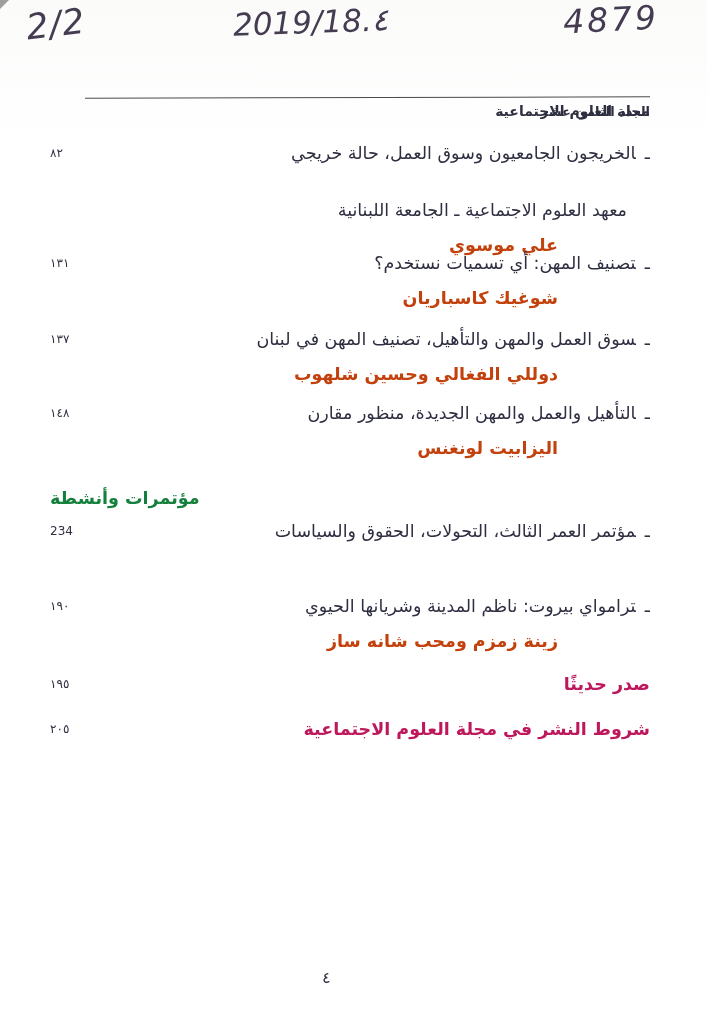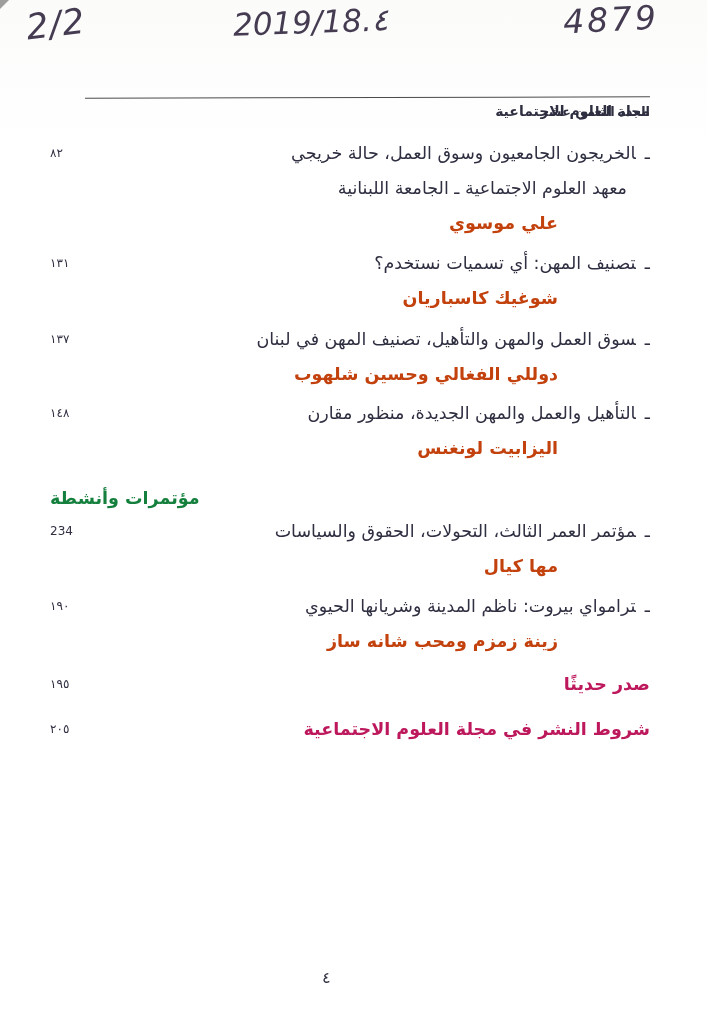--- a/index.html
+++ b/index.html
@@ -44,21 +44,21 @@
 
   
   .entry{
     position:absolute;right:57px;left:50px;
     display:flex;justify-content:space-between;align-items:flex-start;
     direction:rtl;
   }
   .etext{text-align:right;}
   .tline{font-size:17.5px;line-height:35px;}
   .tline .dash{margin-left:9px;}
-  .tline.cont{padding-right:23px;}
+  .tline.cont{padding-right:23px;margin-top:22px;}
   .author{font-size:17.5px;line-height:35px;font-weight:bold;padding-right:92px;color:#c2410c;}
   .pnum{font-size:12px;line-height:35px;flex:0 0 auto;}
   .bold-label{font-size:17.5px;line-height:35px;font-weight:bold;color:#be185d;}
   .section-header{
     position:absolute;right:57px;left:50px;direction:rtl;text-align:left;
     font-size:17.5px;line-height:35px;font-weight:bold;color:#15803d;
   }
 
   
   .footer-num{
@@ -112,21 +112,20 @@
       <div class="author">اليزابيت لونغنس</div>
     </div>
     <div class="pnum">١٤٨</div>
   </div>
 
   <div class="section-header" style="top:481px">مؤتمرات وأنشطة</div>
 
   <div class="entry" style="top:514px">
     <div class="etext">
       <div class="tline"><span class="dash">ـ</span><span>مؤتمر العمر الثالث، التحولات، الحقوق والسياسات</span></div>
-      <div class="author">مها كيال</div>
     </div>
     <div class="pnum">234</div>
   </div>
 
   <div class="entry" style="top:589px">
     <div class="etext">
       <div class="tline"><span class="dash">ـ</span><span>ترامواي بيروت: ناظم المدينة وشريانها الحيوي</span></div>
       <div class="author">زينة زمزم ومحب شانه ساز</div>
     </div>
     <div class="pnum">١٩٠</div>

